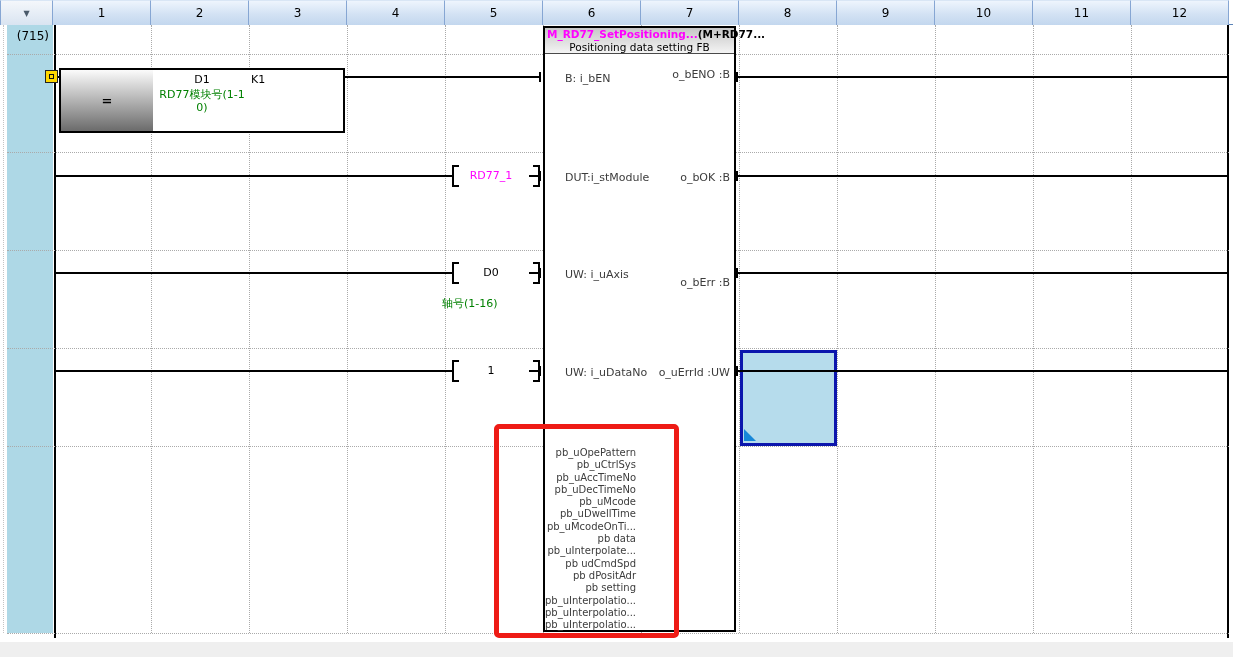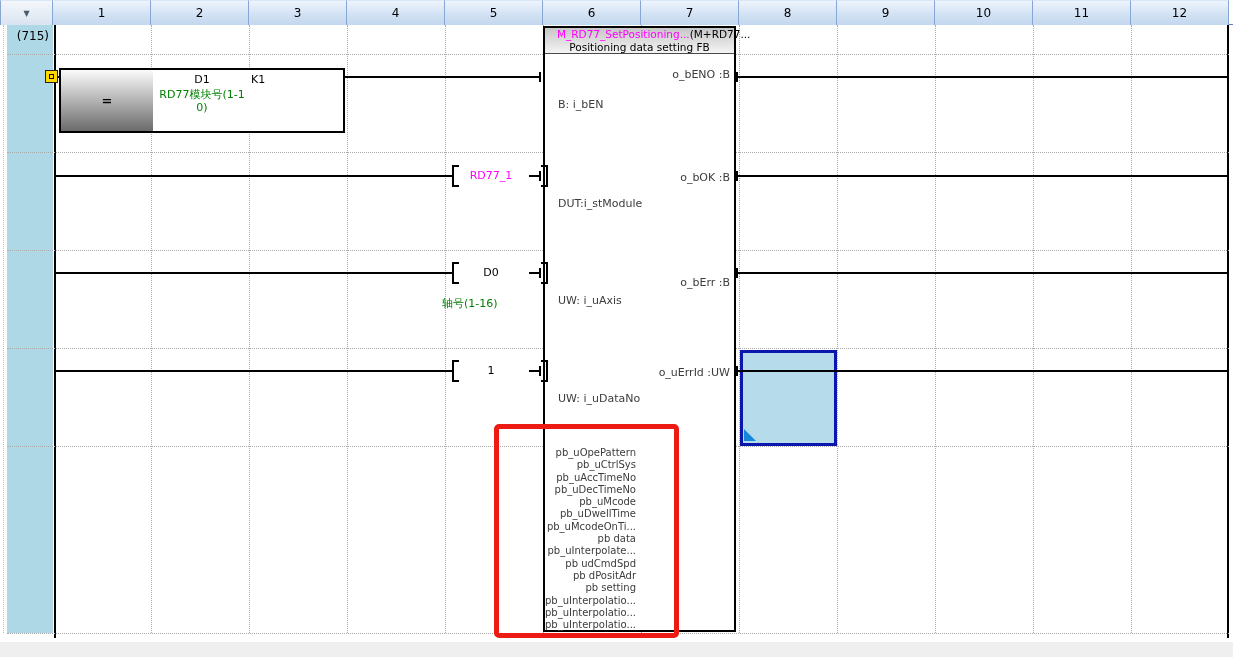--- a/index.html
+++ b/index.html
@@ -33,30 +33,30 @@
   .cmp-d1 { position:absolute; left:92px; top:3px; width:98px; text-align:center; font-size:11px; color:#000; }
   .cmp-k1 { position:absolute; left:190px; top:3px; width:92px; text-align:left; font-size:11px; color:#000; }
   .cmp-cmt { position:absolute; left:96px; top:18px; width:90px; font-size:11px; line-height:13px; color:#008000; word-break:break-all;text-align:center; }
 
   .marker { position:absolute; left:45px; top:70px; width:13px; height:13px; background:#ffd800; border:1px solid #222; z-index:6; display:flex; align-items:center; justify-content:center; }
   .marker-dot { width:5px; height:5px; border:1px solid #111; background:#ffd800; }
 
   
   .fb { position:absolute; left:543px; top:26px; width:193px; height:606px; border:2px solid #000; background:#fff; z-index:3; }
   .fb-head { position:absolute; left:0; top:0; width:189px; height:26px; background:linear-gradient(#c6c6c6,#f4f4f4); border-bottom:1px solid #4a4a4a; font-size:10.5px; }
-  .fb-head-l1 { display:flex; justify-content:flex-start; padding:0 12px; height:13px; line-height:13px; }
+  .fb-head-l1 { display:flex; justify-content:flex-start; padding:0 2px; height:13px; line-height:13px;font-weight:bold; }
   .fb-title { color:#ff00ff; white-space:nowrap; }
   .fb-suffix { color:#000; white-space:nowrap; }
   .fb-head-l2 { text-align:center; height:13px; line-height:12px; color:#000; }
-  .pin-in { position:absolute; left:13px; font-size:11px; color:#3c3c3c; white-space:nowrap;margin-top:26px; }
+  .pin-in { position:absolute; left:20px; font-size:11px; color:#3c3c3c; white-space:nowrap; }
   .pin-out { position:absolute; right:4px; font-size:11px; color:#3c3c3c; white-space:nowrap; text-align:right; }
   .pb-list { position:absolute; right:98px; top:419px; text-align:right; font-size:10px; line-height:12.3px; color:#3c3c3c; white-space:nowrap; }
 
   
-  .opnd { position:absolute; width:96px; height:22px; z-index:4; }
+  .opnd { position:absolute; width:88px; height:22px; z-index:4; }
   .brk-l { position:absolute; left:0; top:0; width:7px; height:22px; border:2px solid #000; border-right:none; }
   .brk-r { position:absolute; right:0; top:0; width:7px; height:22px; border:2px solid #000; border-left:none; }
   .opnd-val { position:absolute; left:7px; top:0; width:64px; height:22px; line-height:22px; text-align:center; font-size:11px; color:#000; }
   .magenta { color:#ff00ff; }
   .cmt { position:absolute; font-size:11px; color:#008000; white-space:nowrap; z-index:4; }
 
   
   .selbox { position:absolute; left:740px; top:350px; width:97px; height:96px; background:#b6dcec; border:3px solid #0b16ad; z-index:4; }
   .seltri { position:absolute; left:744px; top:429px; width:0; height:0; border-bottom:12px solid #1787d8; border-right:12px solid transparent; z-index:6; }
 

